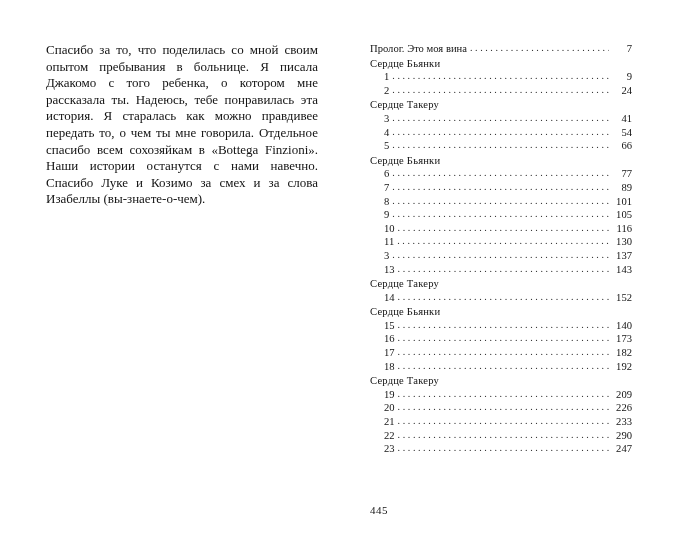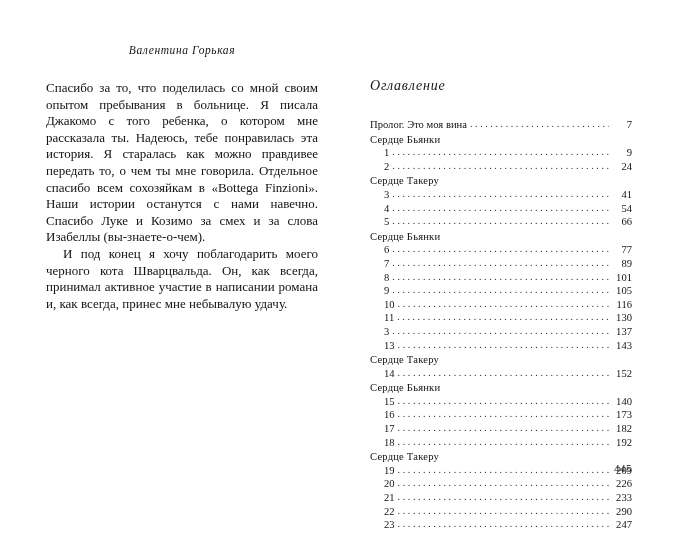--- a/index.html
+++ b/index.html
@@ -108,43 +108,40 @@
   .toc-entry .pg {
     flex: 0 0 auto;
     padding-left: 3px;
     text-align: right;
     min-width: 20px;
   }
   .page-number {
     position: absolute;
     left: 0;
     right: 0;
-    top: 444px;
-    text-align: right;
+    top: 486px;
+    text-align: left;
     font-size: 11px;
     color: #141414;
     letter-spacing: 0.5px;
   }
 </style>
 </head>
 <body>
 
 <div class="page">
   <div class="spread">
 
     <div class="left-page">
-      <div class="author-name">Валентина Горькая</div>
       <div class="letter-body">
         <p class="first">Спасибо за то, что поделилась со мной своим опытом пребывания в больнице. Я писала Джакомо с того ребенка, о котором мне рассказала ты. Надеюсь, тебе понравилась эта история. Я старалась как можно правдивее передать то, о чем ты мне говорила. Отдельное спасибо всем сохозяйкам в «Bottega Finzioni». Наши истории останутся с нами навечно. Спасибо Луке и Козимо за смех и за слова Изабеллы (вы-знаете-о-чем).</p>
-        <p>И под конец я хочу поблагодарить моего черного кота Шварцвальда. Он, как всегда, принимал активное участие в написании романа и, как всегда, принес мне небывалую удачу.</p>
       </div>
     </div>
 
     <div class="right-page">
-      <div class="toc-title">Оглавление</div>
       <div class="toc" id="toc-list">
           <div class="toc-entry">
             <span class="lbl">Пролог. Это моя вина</span>
             <span class="leader">...........................................................</span>
             <span class="pg">7</span>
           </div>
           <div class="toc-section">Сердце Бьянки</div>
           <div class="toc-entry">
             <span class="lbl indent">1</span>
             <span class="leader">...........................................................</span>

